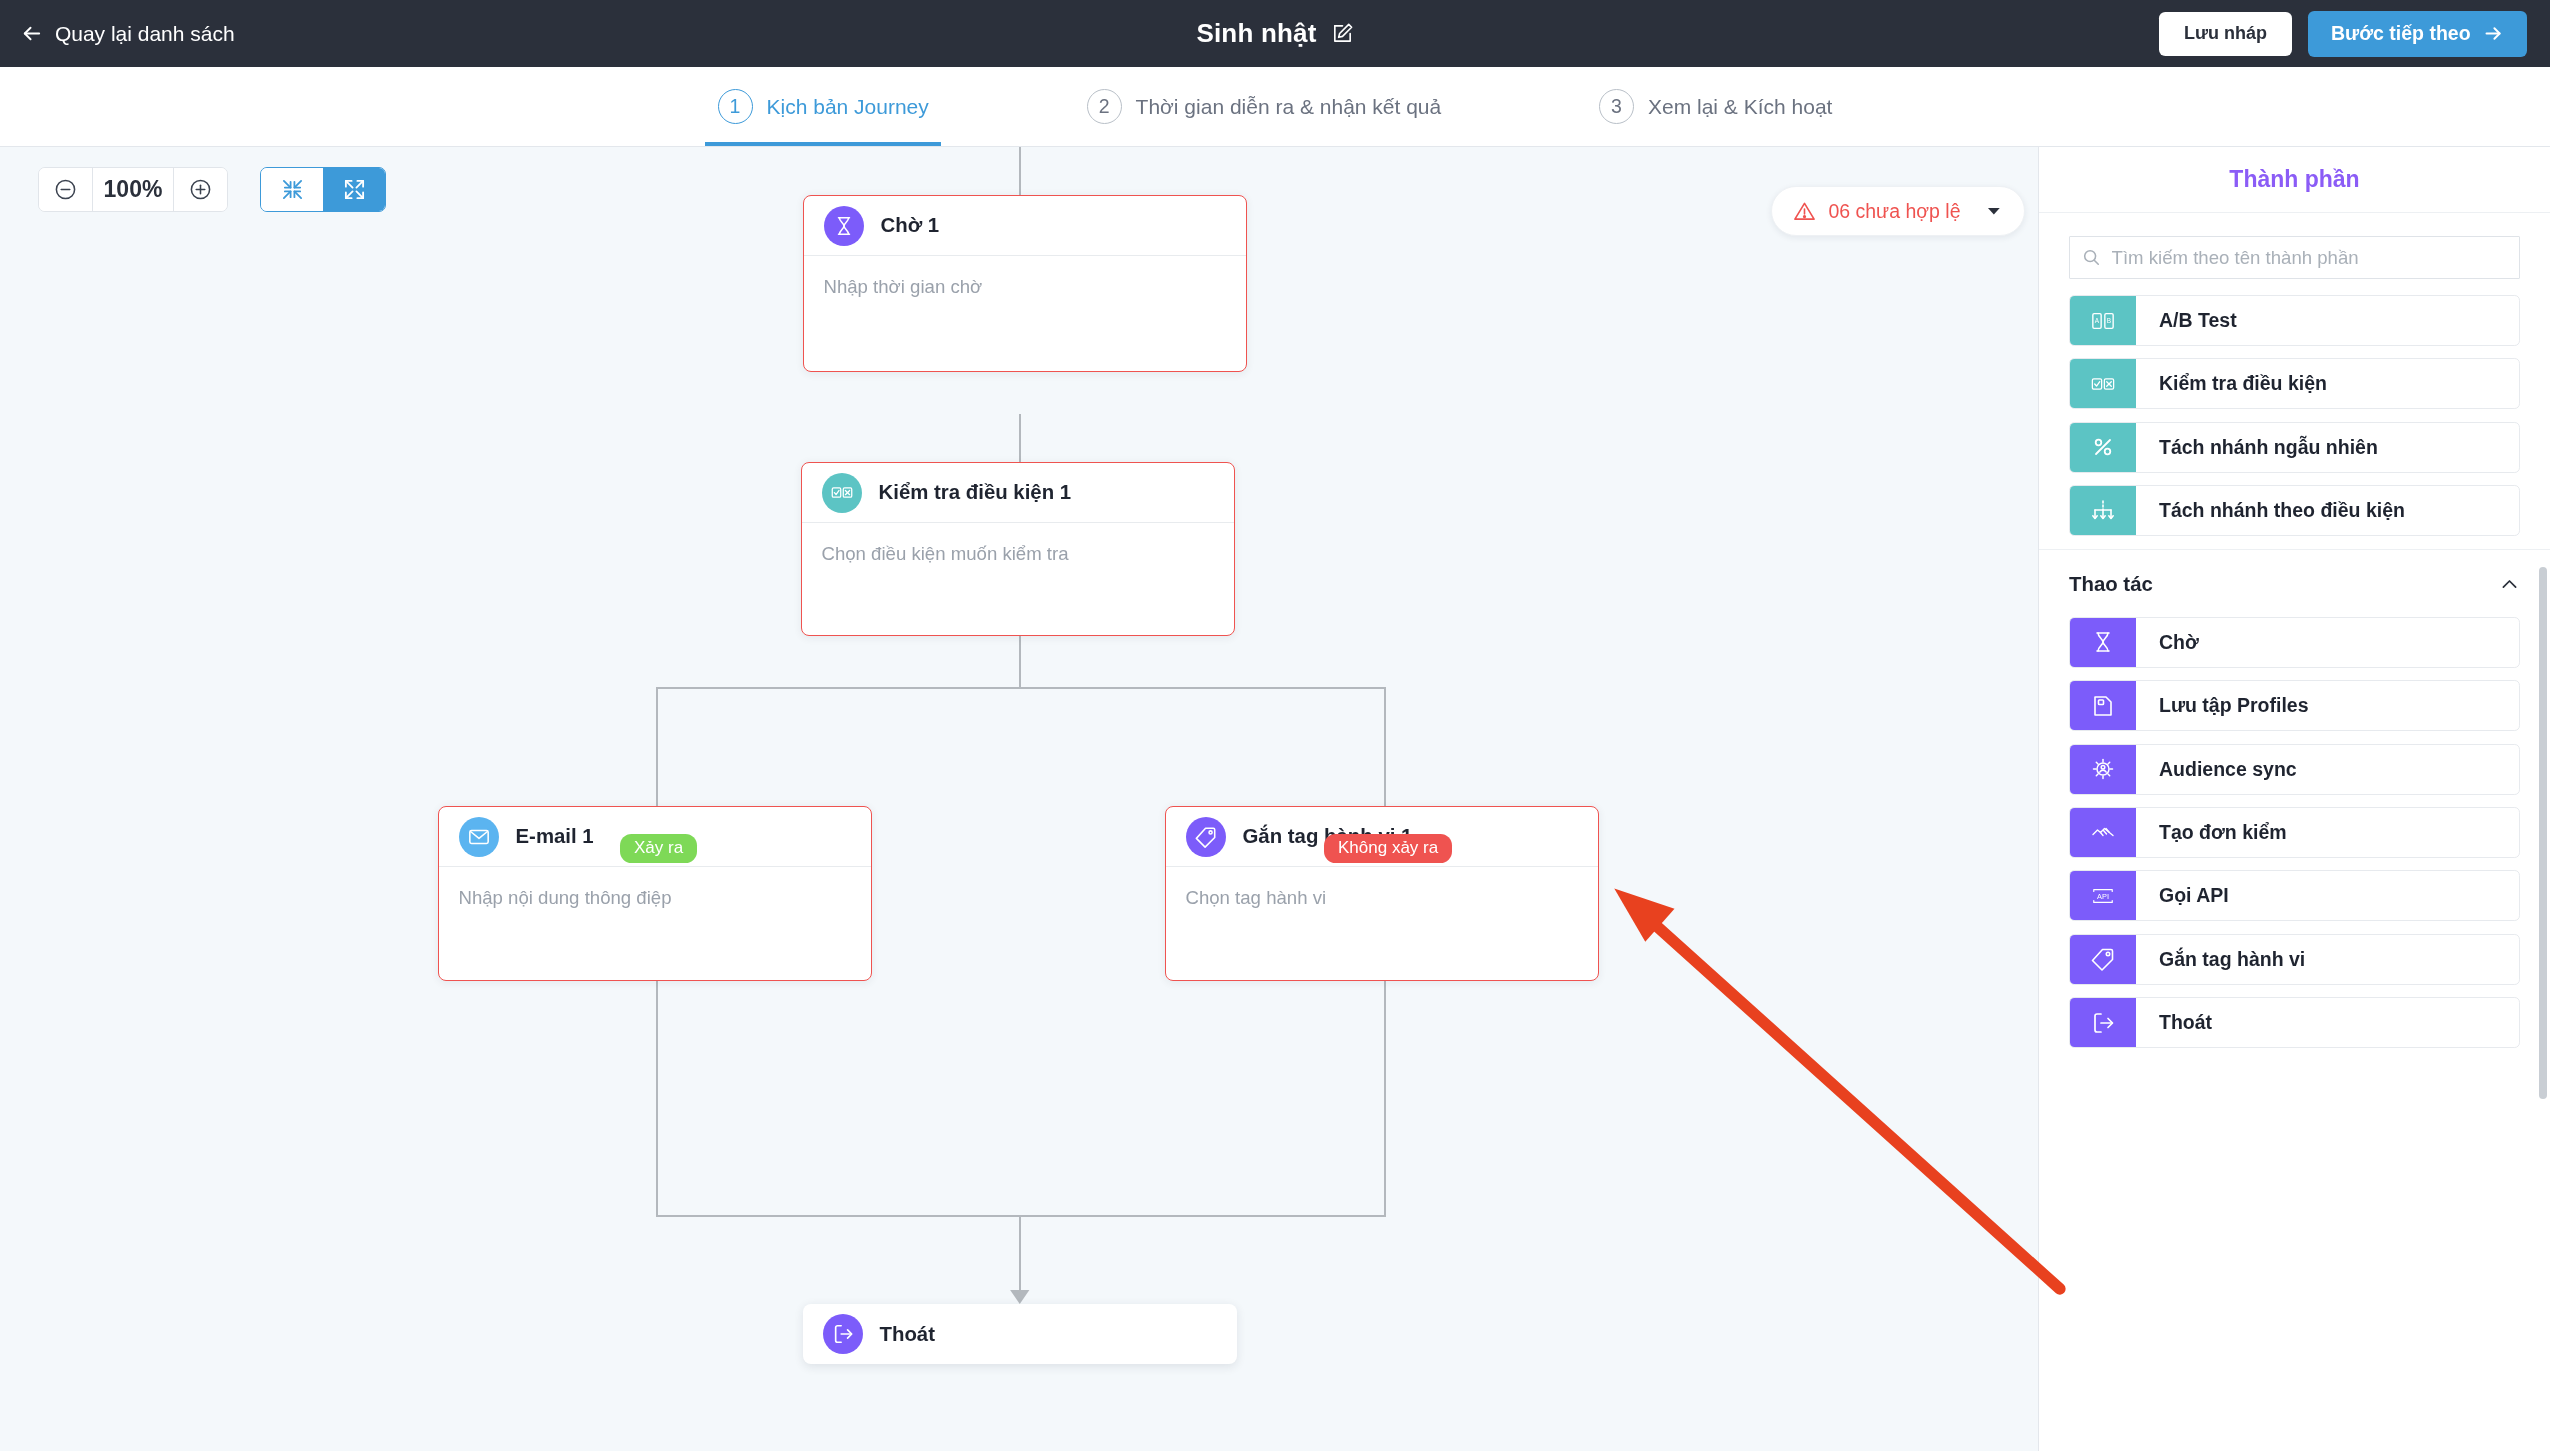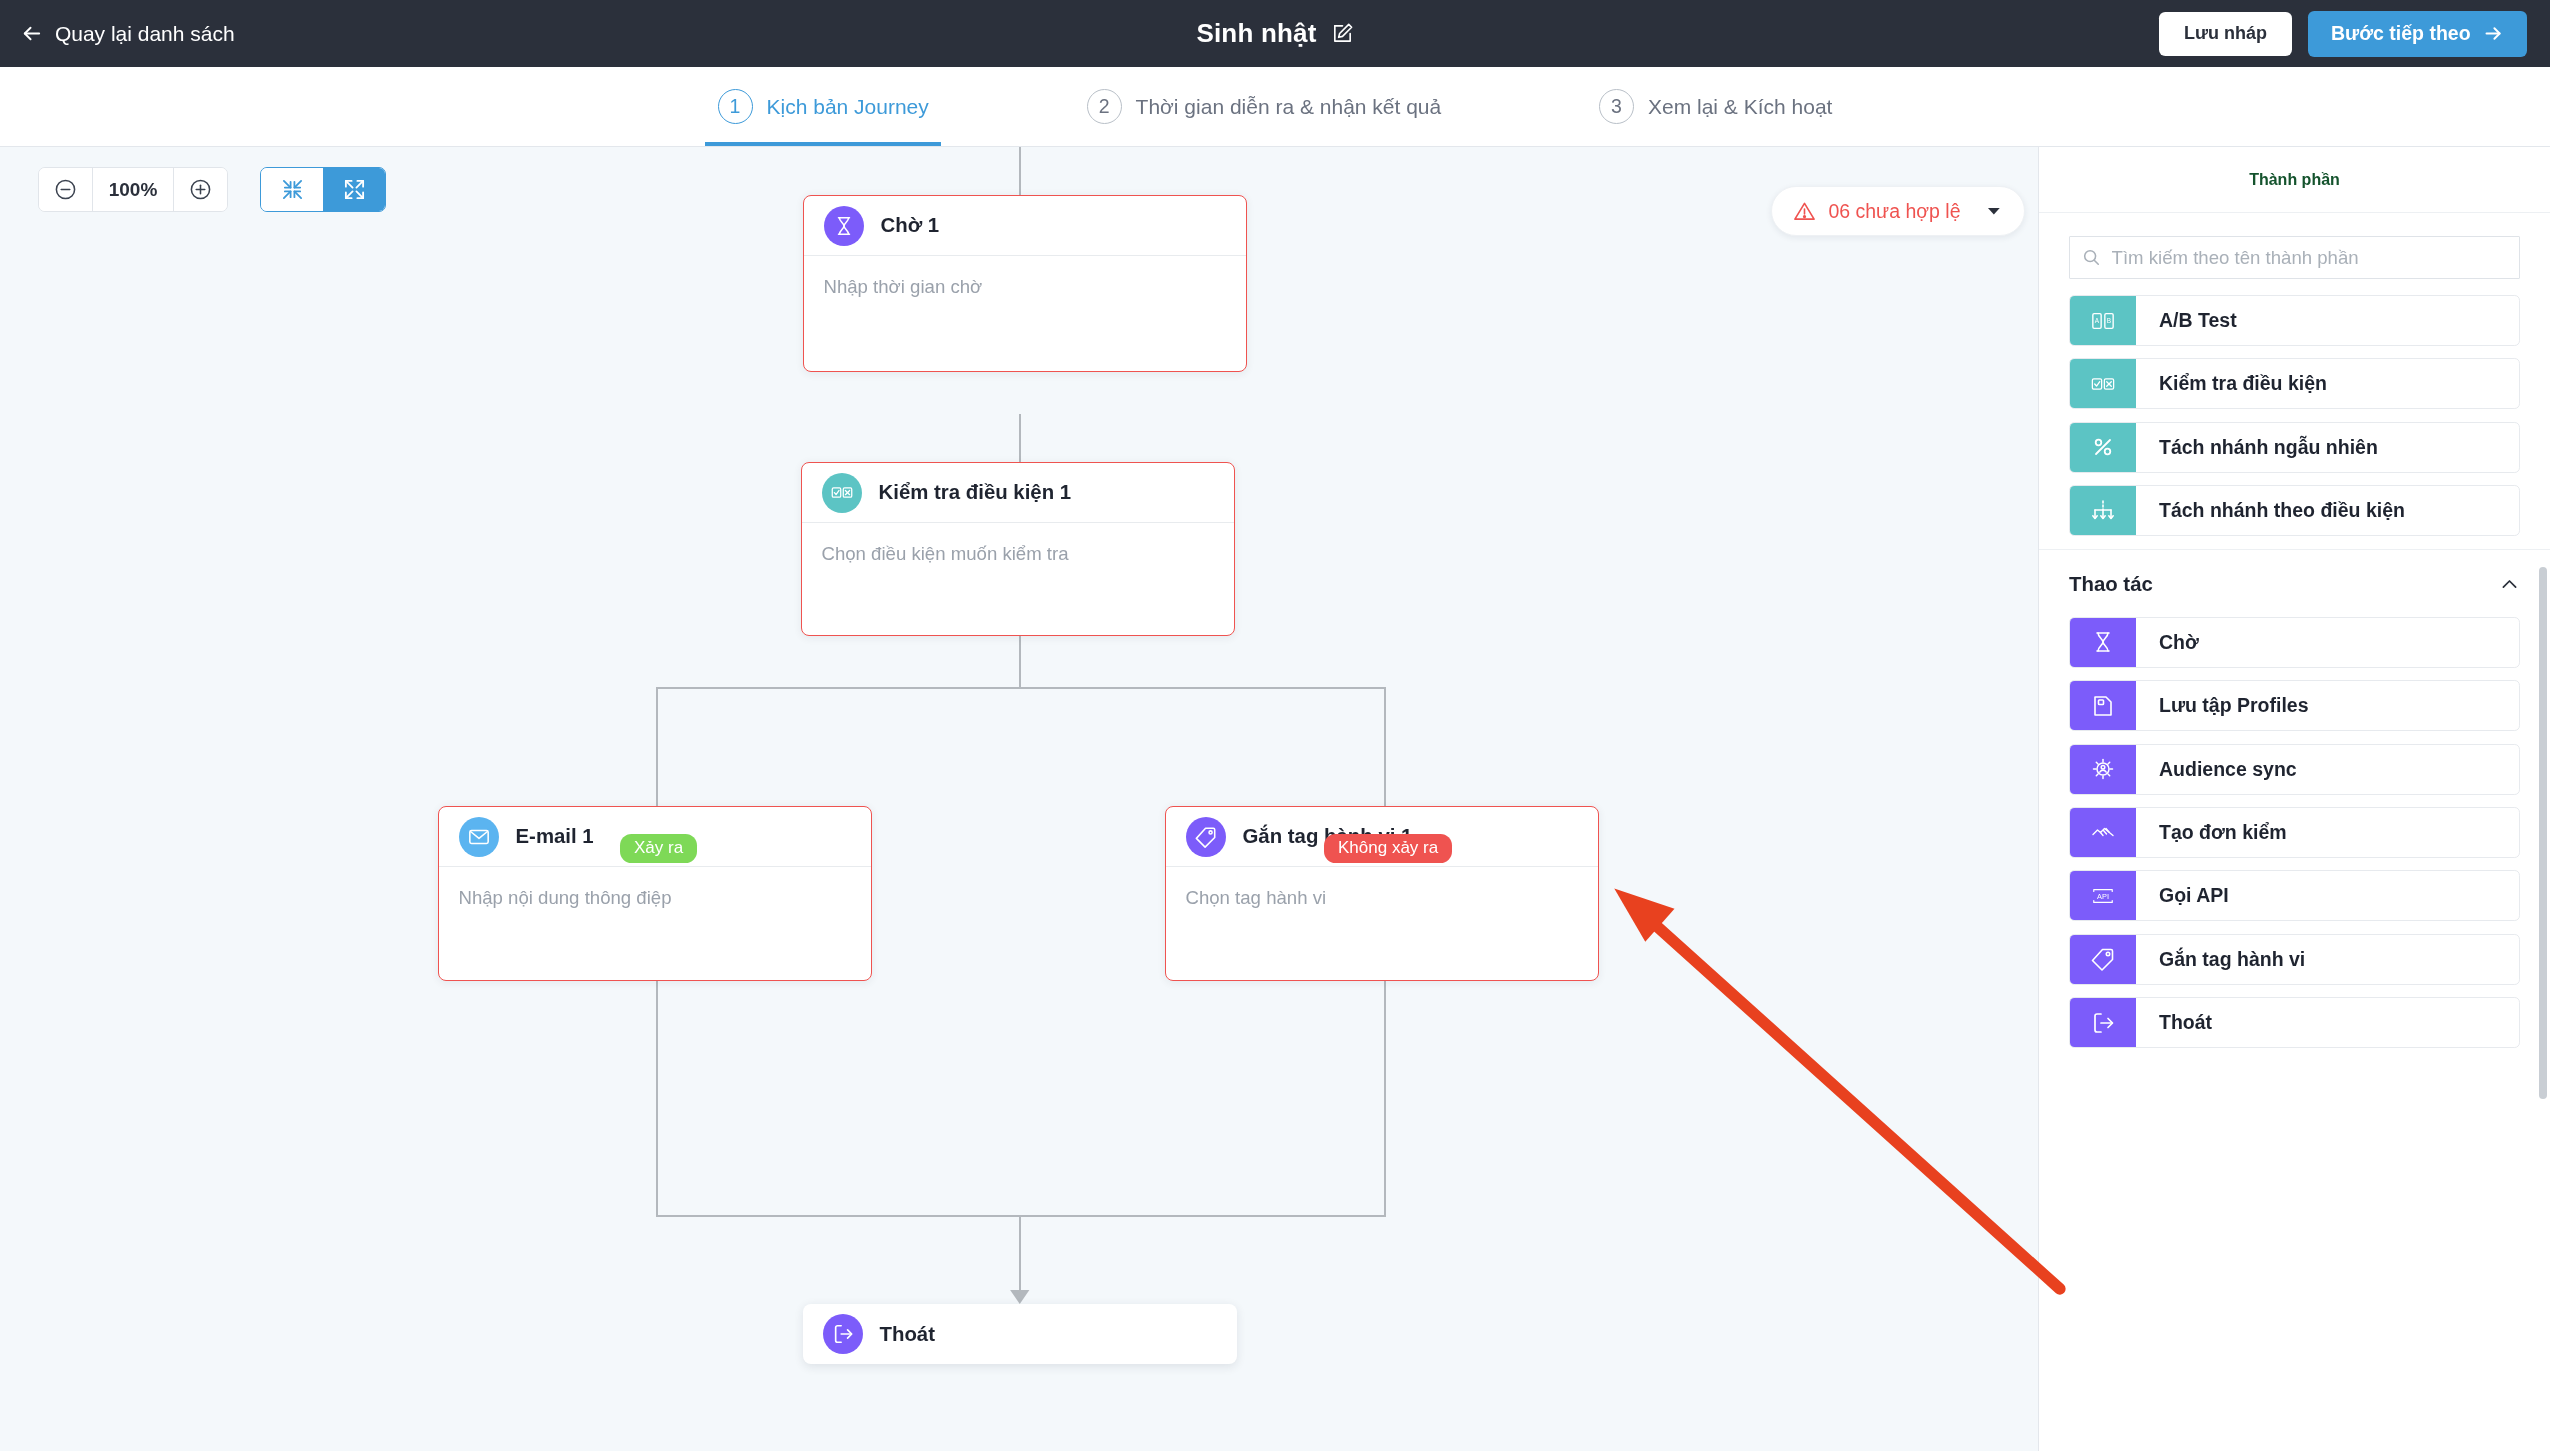--- a/index.html
+++ b/index.html
@@ -99,21 +99,21 @@
   .zoom-btn {
     width: 53px; height: 43px; background: #ffffff; border: none;
     display: flex; align-items: center; justify-content: center;
     cursor: pointer;
   }
   .zoom-btn svg { width: 23px; height: 23px; }
   .zoom-val {
     width: 82px; height: 43px;
     border-left: 0.9px solid #e1e5ea; border-right: 0.9px solid #e1e5ea;
     display: flex; align-items: center; justify-content: center;
-    font-size: 19px; font-weight: bold; color: #2b303b;
+    font-size: 23px; font-weight: bold; color: #2b303b;
   }
   .view-group {
     position: absolute; left: 260px; top: 167px;
     display: flex; border: 0.9px solid #3d9ad9; border-radius: 7px;
     overflow: hidden; z-index: 20;
   }
   .view-btn {
     width: 62px; height: 43px; border: none; background: #ffffff;
     display: flex; align-items: center; justify-content: center;
     cursor: pointer;
@@ -175,21 +175,21 @@
   
   .panel {
     position: absolute; right: 0; top: 147px;
     width: 512px; height: 1304px;
     background: #ffffff;
     border-left: 0.9px solid #e3e7ec;
     display: flex; flex-direction: column;
   }
   .panel-title {
     height: 66px; display: flex; align-items: center; justify-content: center;
-    font-size: 16px; font-weight: bold; color: #14532d;
+    font-size: 23px; font-weight: bold; color: #8b5cf6;
     border-bottom: 0.9px solid #edf0f3;
   }
   .panel-scroll {
     flex: 1; overflow: hidden; position: relative;
     padding: 0 30px;
   }
   .search-wrap {
     margin: 23px 0 16px;
     height: 43px; border: 0.9px solid #dfe3e8; border-radius: 1px;
     display: flex; align-items: center; gap: 10.6px; padding: 0 12.4px;

